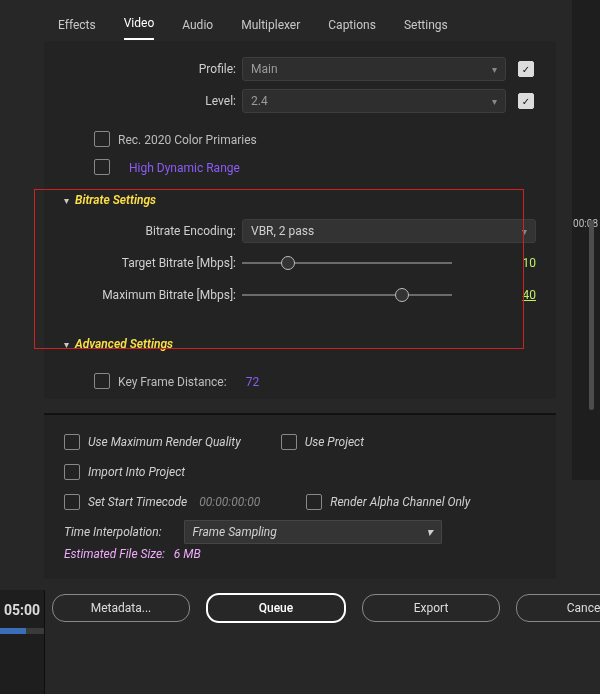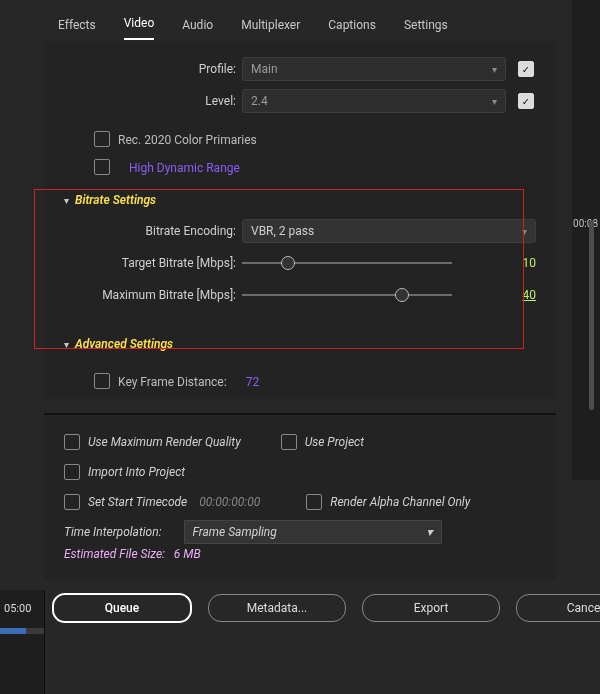--- a/index.html
+++ b/index.html
@@ -246,22 +246,23 @@
     position: absolute;
     left: 0; top: 590px;
     width: 44px; height: 104px;
     background: #1e1e1e;
     border-right: 1px solid #0e0e0e;
   }
   .left-time {
     position: absolute;
     left: 0; top: 602px;
     color: #dcdcdc;
-    font-size: 11px;
+    font-size: 14px;
     padding-left: 4px;
+    font-weight: bold;
   }
   .left-bar {
     position: absolute;
     left: 0; top: 628px;
     width: 44px; height: 6px;
     background: linear-gradient(to right, #3b6db8 0 60%, #3a3a3a 60% 100%);
   }
 
   
   .right-gutter {
@@ -429,22 +430,22 @@
     </div>
 
     <div class="est">
       <span>Estimated File Size:</span>
       &nbsp;
       <span>6 MB</span>
     </div>
   </div>
 
   <div class="buttons">
+    <div class="btn">Metadata...</div>
     <div class="btn primary">Queue</div>
-    <div class="btn">Metadata...</div>
     <div class="btn">Export</div>
     <div class="btn">Cancel</div>
   </div>
 
   <div class="left-strip"></div>
   <div class="left-time">05:00</div>
   <div class="left-bar"></div>
 
 </div>
 

